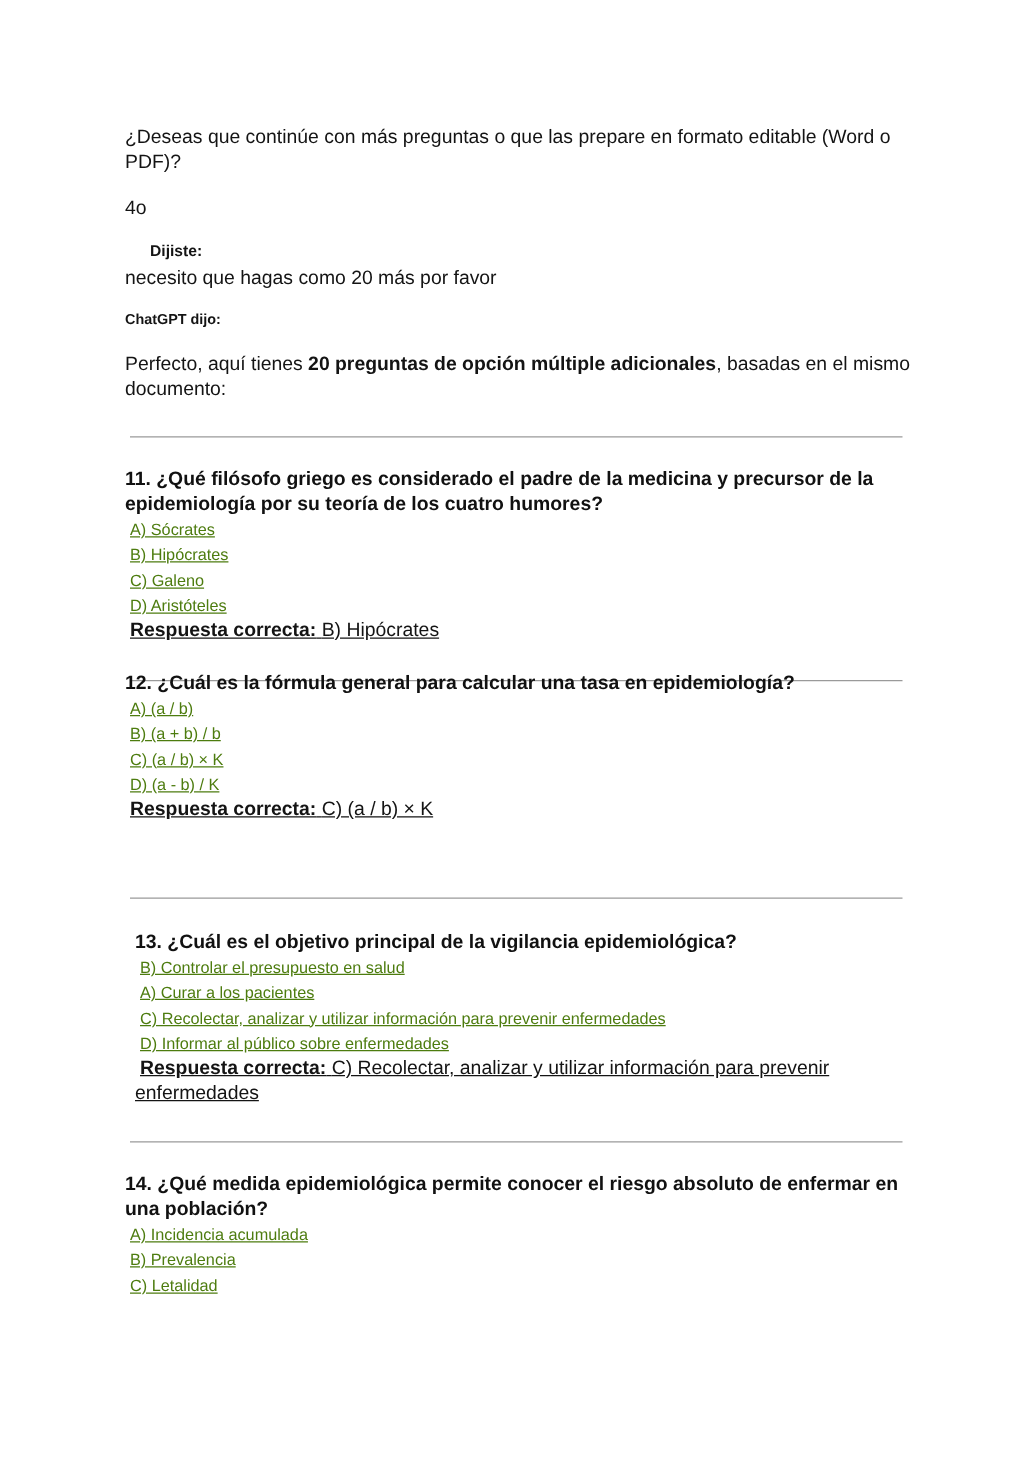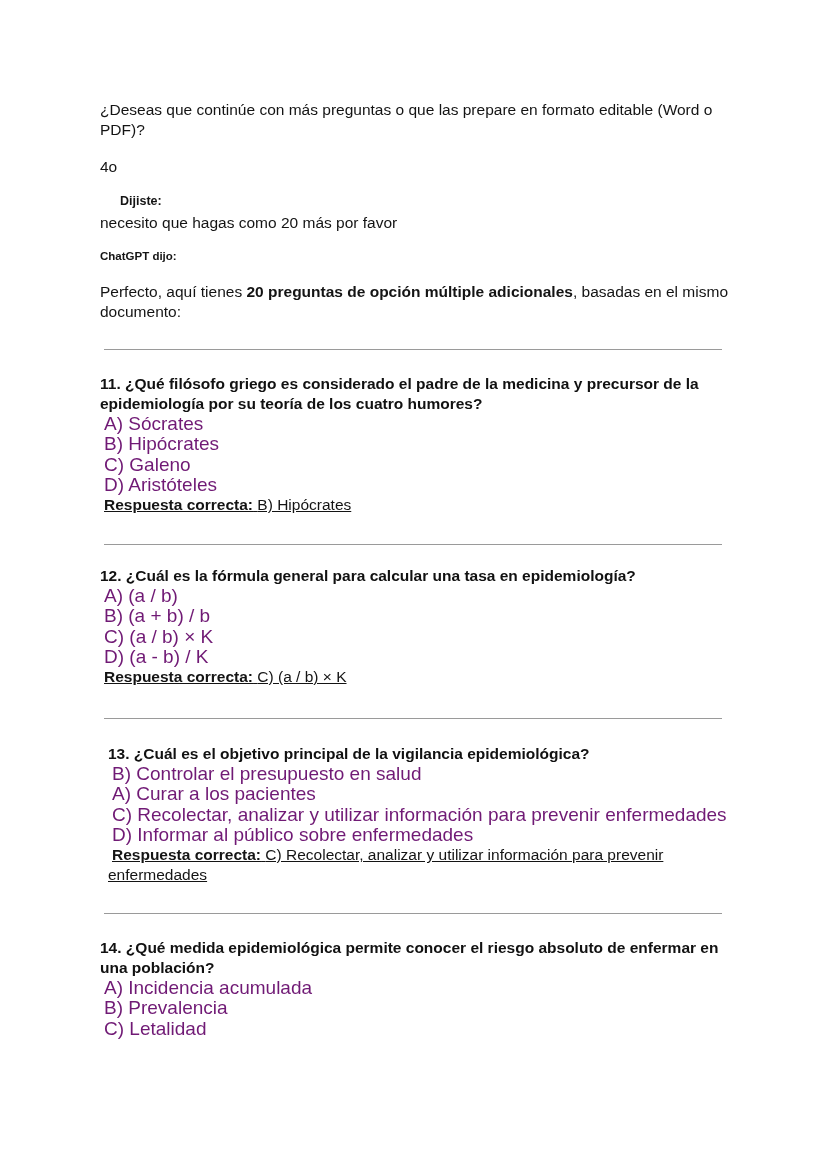--- a/index.html
+++ b/index.html
@@ -40,24 +40,25 @@
       height: 0;
       border-top: 1.5px solid #9a9a9a;
     }
     .q-title {
       font-size: 15.5px;
       font-weight: bold;
       line-height: 20px;
       color: #111111;
     }
     .opt {
-      font-size: 19px;
+      font-size: 13px;
       line-height: 20.3px;
-      color: #701a75;
+      color: #4d7c0f;
       padding-left: 4px;
+      text-decoration: underline;
     }
     .answer {
       font-size: 15.5px;
       line-height: 20px;
       color: #141414;
       text-decoration: underline;
     }
     .answer b { font-weight: bold; }
     .answer .lead { padding-left: 4px; }
   </style>
@@ -92,21 +93,21 @@
     </div>
     <div class="opt">A) Sócrates</div>
     <div class="opt">B) Hipócrates</div>
     <div class="opt">C) Galeno</div>
     <div class="opt">D) Aristóteles</div>
     <div class="answer"><span class="lead"></span><b>Respuesta correcta:</b> <span>B) Hipócrates</span></div>
   </div>
 
   <div class="hr" style="top:544px;"></div>
 
-  <div class="abs" style="left:100px; top:566px; width:640px;">
+  <div class="abs" style="left:100px; top:537px; width:640px;">
     <div class="q-title">12. ¿Cuál es la fórmula general para calcular una tasa en epidemiología?</div>
     <div class="opt">A) (a / b)</div>
     <div class="opt">B) (a + b) / b</div>
     <div class="opt">C) (a / b) × K</div>
     <div class="opt">D) (a - b) / K</div>
     <div class="answer"><span class="lead"></span><b>Respuesta correcta:</b> <span>C) (a / b) × K</span></div>
   </div>
 
   <div class="hr" style="top:718px;"></div>
 

